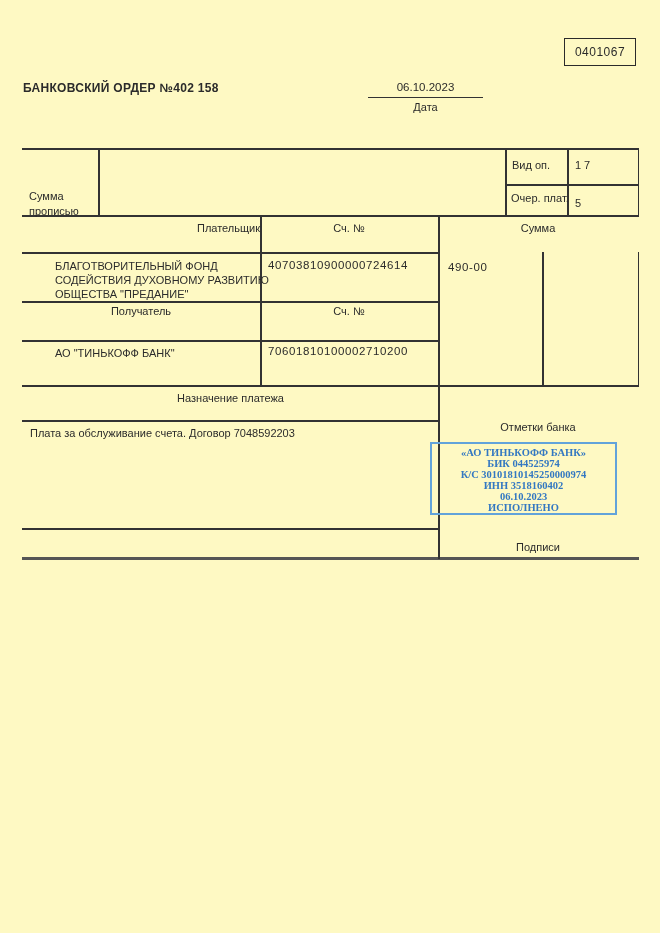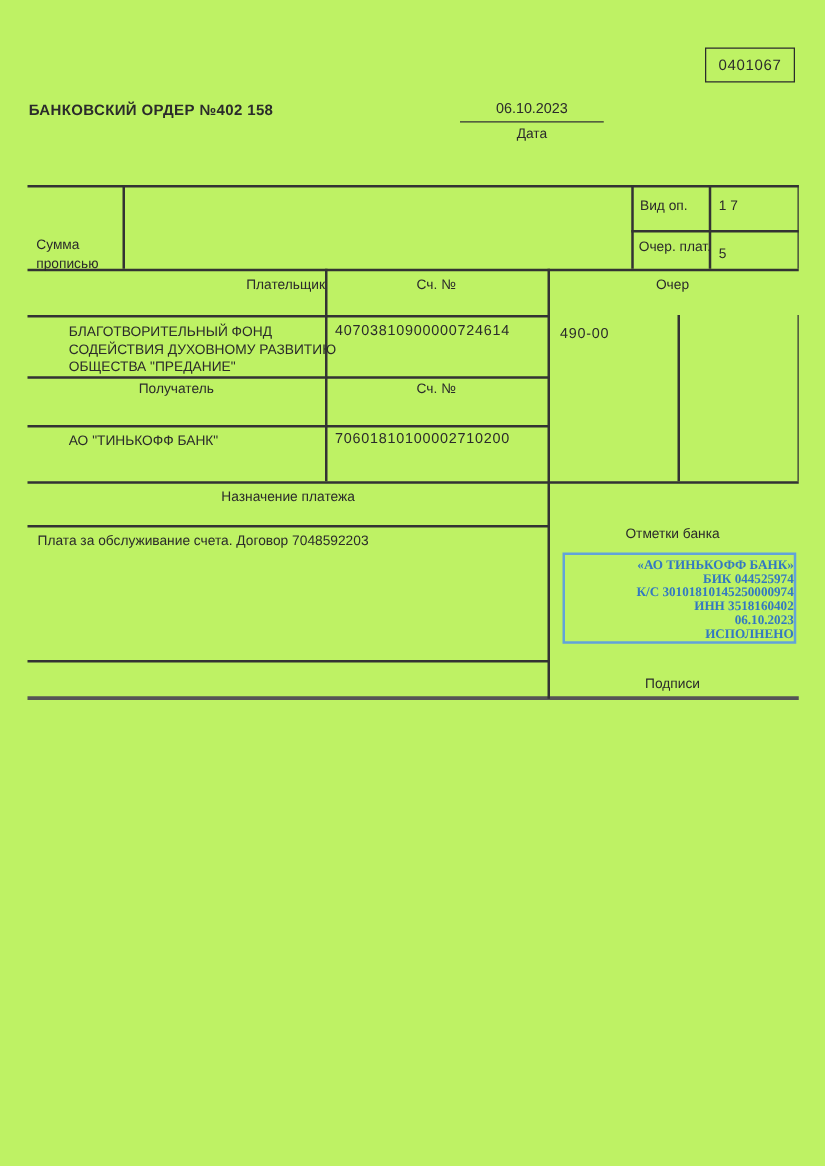--- a/index.html
+++ b/index.html
@@ -1,18 +1,18 @@
 <!DOCTYPE html>
 <html><head>
 <meta charset="utf-8">
 <style>
   * { margin:0; padding:0; box-sizing:border-box; }
   html,body { background:#e8e8e8; }
   .page {
-    position:relative; width:660px; height:933px; background:#bef264;
+    position:relative; width:660px; height:933px; background:#fef9c3;
     font-family:"Liberation Sans", sans-serif; color:#2b2b2b; overflow:hidden;
     margin:0 auto;
   }
   .code-box {
     position:absolute; left:564px; top:38px; width:72px; height:28px;
     border:1.5px solid #2b2b2b; display:flex; align-items:center; justify-content:center;
     font-size:12px; letter-spacing:0.5px;
   }
   .title {
     position:absolute; left:23px; top:81px; font-size:12px; font-weight:bold; letter-spacing:0.3px;
@@ -21,22 +21,22 @@
   .date-value { font-size:11.5px; padding-bottom:4px; border-bottom:1.5px solid #333; }
   .date-label { font-size:11px; padding-top:3px; }
 
   .grid { position:absolute; left:22px; top:148px; width:617px; height:412px; }
   .hl, .vl { position:absolute; background:#333; }
   .cell { position:absolute; font-size:11px; }
   .ctr { text-align:center; }
   .num { letter-spacing:0.6px; font-size:11.5px; }
   .caps { font-size:11px; line-height:14px;margin-left:25px; }
   .stamp {
-    position:absolute; left:428px; top:294px; width:187px; height:73px;
-    border:2px solid #62a3da; text-align:right; padding-top:3px;
+    position:absolute; left:408px; top:294px; width:187px; height:73px;
+    border:2px solid #62a3da; text-align:center; padding-top:3px;
     font-family:"Liberation Serif", serif; font-weight:bold;
     font-size:10.5px; line-height:11px; color:#3378c2;
   }
 </style>
 </head>
 <body>
 
 <div class="page">
 
   <div class="code-box">
@@ -73,21 +73,21 @@
     <div class="vl" style="left:615.5px;top:104px;width:1.5px;height:133px;"></div>
 
     <div class="cell" style="left:7px;top:9px;width:66px;line-height:15px;margin-top:32px;">Сумма прописью</div>
     <div class="cell" style="left:490px;top:11px;">Вид оп.</div>
     <div class="cell" style="left:553px;top:11px;letter-spacing:3px;">17</div>
     <div class="cell" style="left:489px;top:44px;">Очер. плат.</div>
     <div class="cell" style="left:553px;top:49px;">5</div>
 
     <div class="cell ctr" style="left:0;top:74px;width:238px;text-align:right;">Плательщик</div>
     <div class="cell ctr" style="left:238px;top:74px;width:178px;">Сч. №</div>
-    <div class="cell ctr" style="left:416px;top:74px;width:200px;">Очер</div>
+    <div class="cell ctr" style="left:416px;top:74px;width:200px;">Сумма</div>
 
     <div class="cell caps" style="left:8px;top:111px;width:222px;">БЛАГОТВОРИТЕЛЬНЫЙ ФОНД СОДЕЙСТВИЯ ДУХОВНОМУ РАЗВИТИЮ ОБЩЕСТВА "ПРЕДАНИЕ"</div>
     <div class="cell num" style="left:246px;top:111px;">40703810900000724614</div>
     <div class="cell num" style="left:426px;top:113px;">490-00</div>
 
     <div class="cell ctr" style="left:0;top:157px;width:238px;">Получатель</div>
     <div class="cell ctr" style="left:238px;top:157px;width:178px;">Сч. №</div>
 
     <div class="cell caps" style="left:8px;top:198px;width:222px;">АО "ТИНЬКОФФ БАНК"</div>
     <div class="cell num" style="left:246px;top:197px;">70601810100002710200</div>

